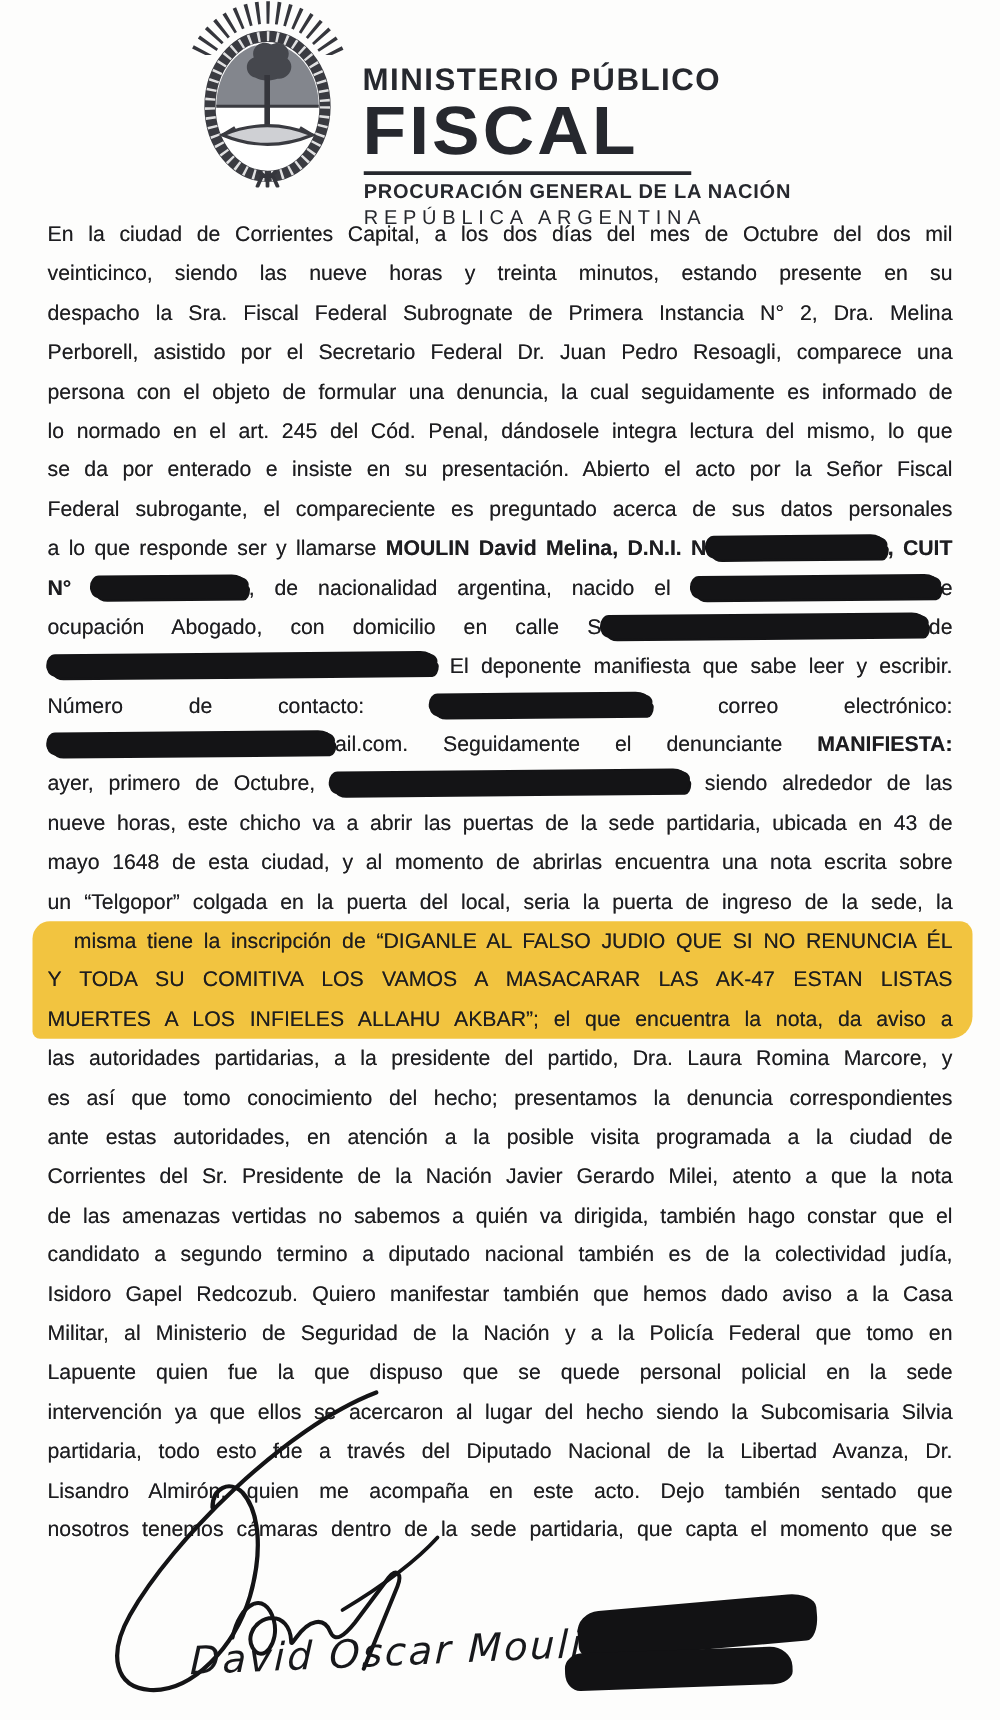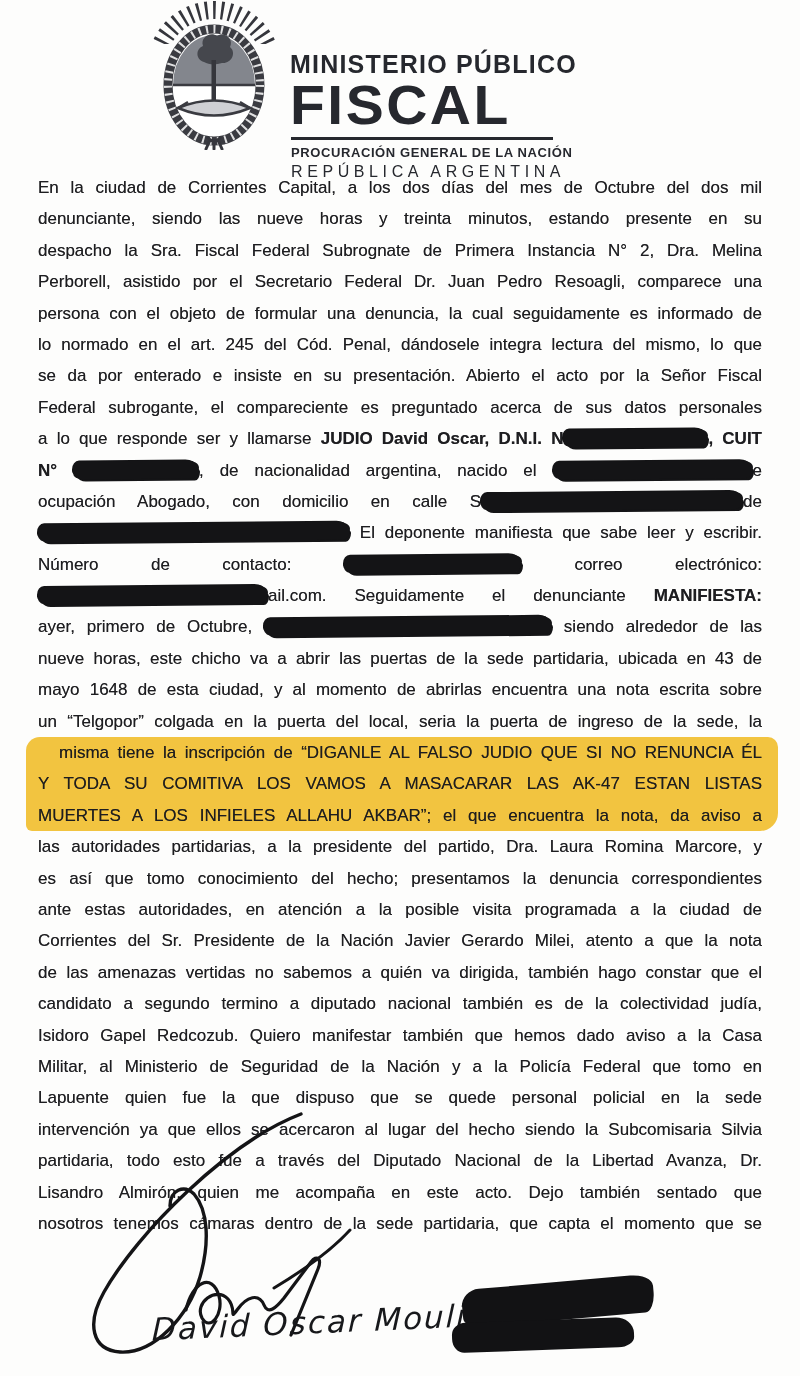--- a/index.html
+++ b/index.html
@@ -24,21 +24,21 @@
     font-size: 25px; font-weight: 700; letter-spacing: 1.2px;
     line-height: 1.0; white-space: nowrap; margin-top: 36px;
   }
   .brand-main {
     font-size: 57px; font-weight: 700; letter-spacing: 2.5px;
     line-height: 0.98; margin-top: 1px; white-space: nowrap;
     transform: scaleY(0.96);
   }
   .brand-rule { width: 262px; height: 3px; background: #26282e; margin: 3px 0 5px 1px; }
   .brand-sub1 {
-    font-size: 13px; font-weight: 700; letter-spacing: 0.6px;
+    font-size: 16px; font-weight: 700; letter-spacing: 0.6px;
     white-space: nowrap; margin-left: 1px;
   }
   .brand-sub2 {
     font-size: 16px; font-weight: 400; letter-spacing: 4.6px;
     white-space: nowrap; margin-top: 3px; margin-left: 1px;
   }
 
   
   .doc-body {
     position: absolute; left: 38px; top: 172px; width: 724px;
@@ -130,28 +130,28 @@
       <div class="brand-top">MINISTERIO PÚBLICO</div>
       <div class="brand-main">FISCAL</div>
       <div class="brand-rule"></div>
       <div class="brand-sub1">PROCURACIÓN GENERAL DE LA NACIÓN</div>
       <div class="brand-sub2">REPÚBLICA ARGENTINA</div>
     </div>
   </header>
 
   <main class="doc-body" id="doc-lines">
       <div class="line"><span>En la ciudad de Corrientes Capital, a los dos días del mes de Octubre del dos mil</span></div>
-      <div class="line"><span>denunciante, siendo las nueve horas y treinta minutos, estando presente en su</span></div>
+      <div class="line"><span>veinticinco, siendo las nueve horas y treinta minutos, estando presente en su</span></div>
       <div class="line"><span>despacho la Sra. Fiscal Federal Subrognate de Primera Instancia N° 2, Dra. Melina</span></div>
       <div class="line"><span>Perborell, asistido por el Secretario Federal Dr. Juan Pedro Resoagli, comparece una</span></div>
       <div class="line"><span>persona con el objeto de formular una denuncia, la cual seguidamente es informado de</span></div>
       <div class="line"><span>lo normado en el art. 245 del Cód. Penal, dándosele integra lectura del mismo, lo que</span></div>
       <div class="line"><span>se da por enterado e insiste en su presentación. Abierto el acto por la Señor Fiscal</span></div>
       <div class="line"><span>Federal subrogante, el compareciente es preguntado acerca de sus datos personales</span></div>
-      <div class="line"><span>a lo que responde ser y llamarse </span><span class="b">JUDIO David Oscar, D.N.I. N</span><span class="redact" style="width: 145px;"></span><span class="b">, CUIT</span></div>
+      <div class="line"><span>a lo que responde ser y llamarse </span><span class="b">MOULIN David Melina, D.N.I. N</span><span class="redact" style="width: 145px;"></span><span class="b">, CUIT</span></div>
       <div class="line"><span class="b">N° </span><span class="redact" style="width: 126px;"></span><span>, de nacionalidad argentina, nacido el </span><span class="redact" style="width: 200px;"></span><span>e</span></div>
       <div class="line"><span>ocupación Abogado, con domicilio en calle S</span><span class="redact" style="width: 262px;"></span><span>de</span></div>
       <div class="line"><span class="redact" style="width: 312px;"></span><span> El deponente manifiesta que sabe leer y escribir.</span></div>
       <div class="line"><span>Número de contacto: </span><span class="redact" style="width: 178px;"></span><span> correo electrónico:</span></div>
       <div class="line"><span class="redact" style="width: 230px;"></span><span>ail.com. Seguidamente el denunciante </span><span class="b">MANIFIESTA:</span></div>
       <div class="line"><span>ayer, primero de Octubre, </span><span class="redact" style="width: 288px;"></span><span> siendo alrededor de las</span></div>
       <div class="line"><span>nueve horas, este chicho va a abrir las puertas de la sede partidaria, ubicada en 43 de</span></div>
       <div class="line"><span>mayo 1648 de esta ciudad, y al momento de abrirlas encuentra una nota escrita sobre</span></div>
       <div class="line"><span>un “Telgopor” colgada en la puerta del local, seria la puerta de ingreso de la sede, la</span></div>
       <div class="line hl hl-top"><span>misma tiene la inscripción de “DIGANLE AL FALSO JUDIO QUE SI NO RENUNCIA ÉL</span></div>

